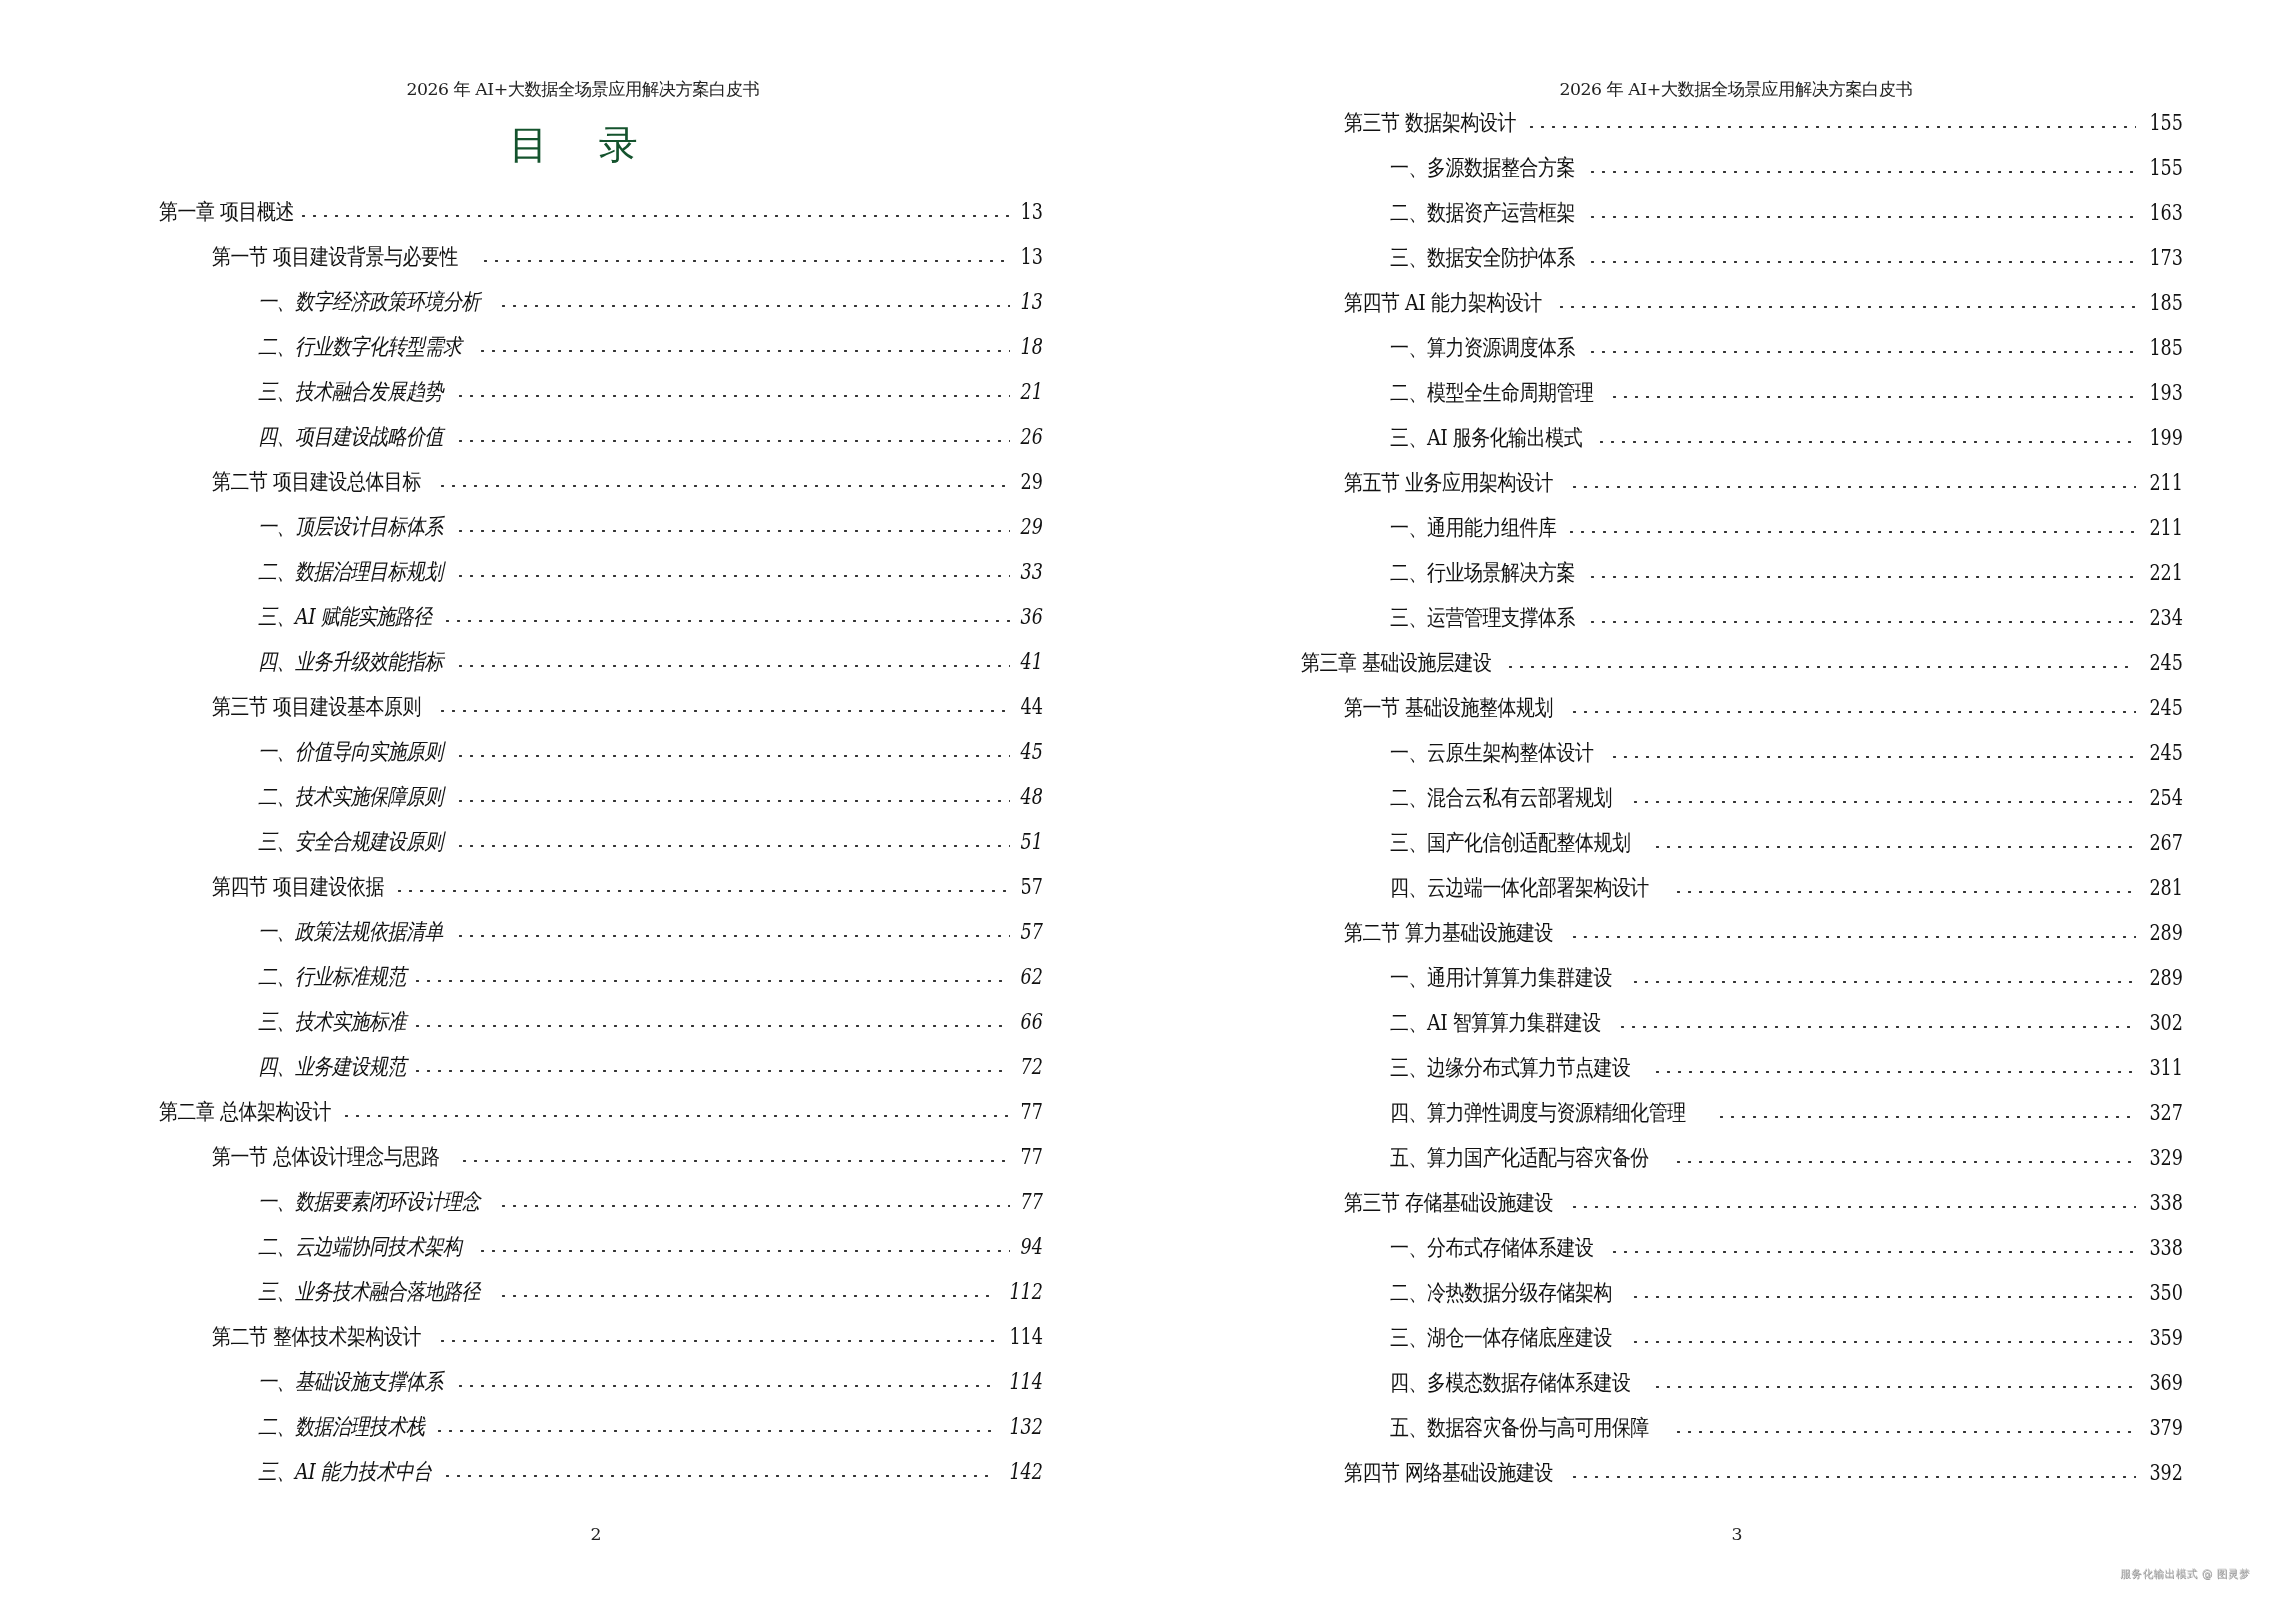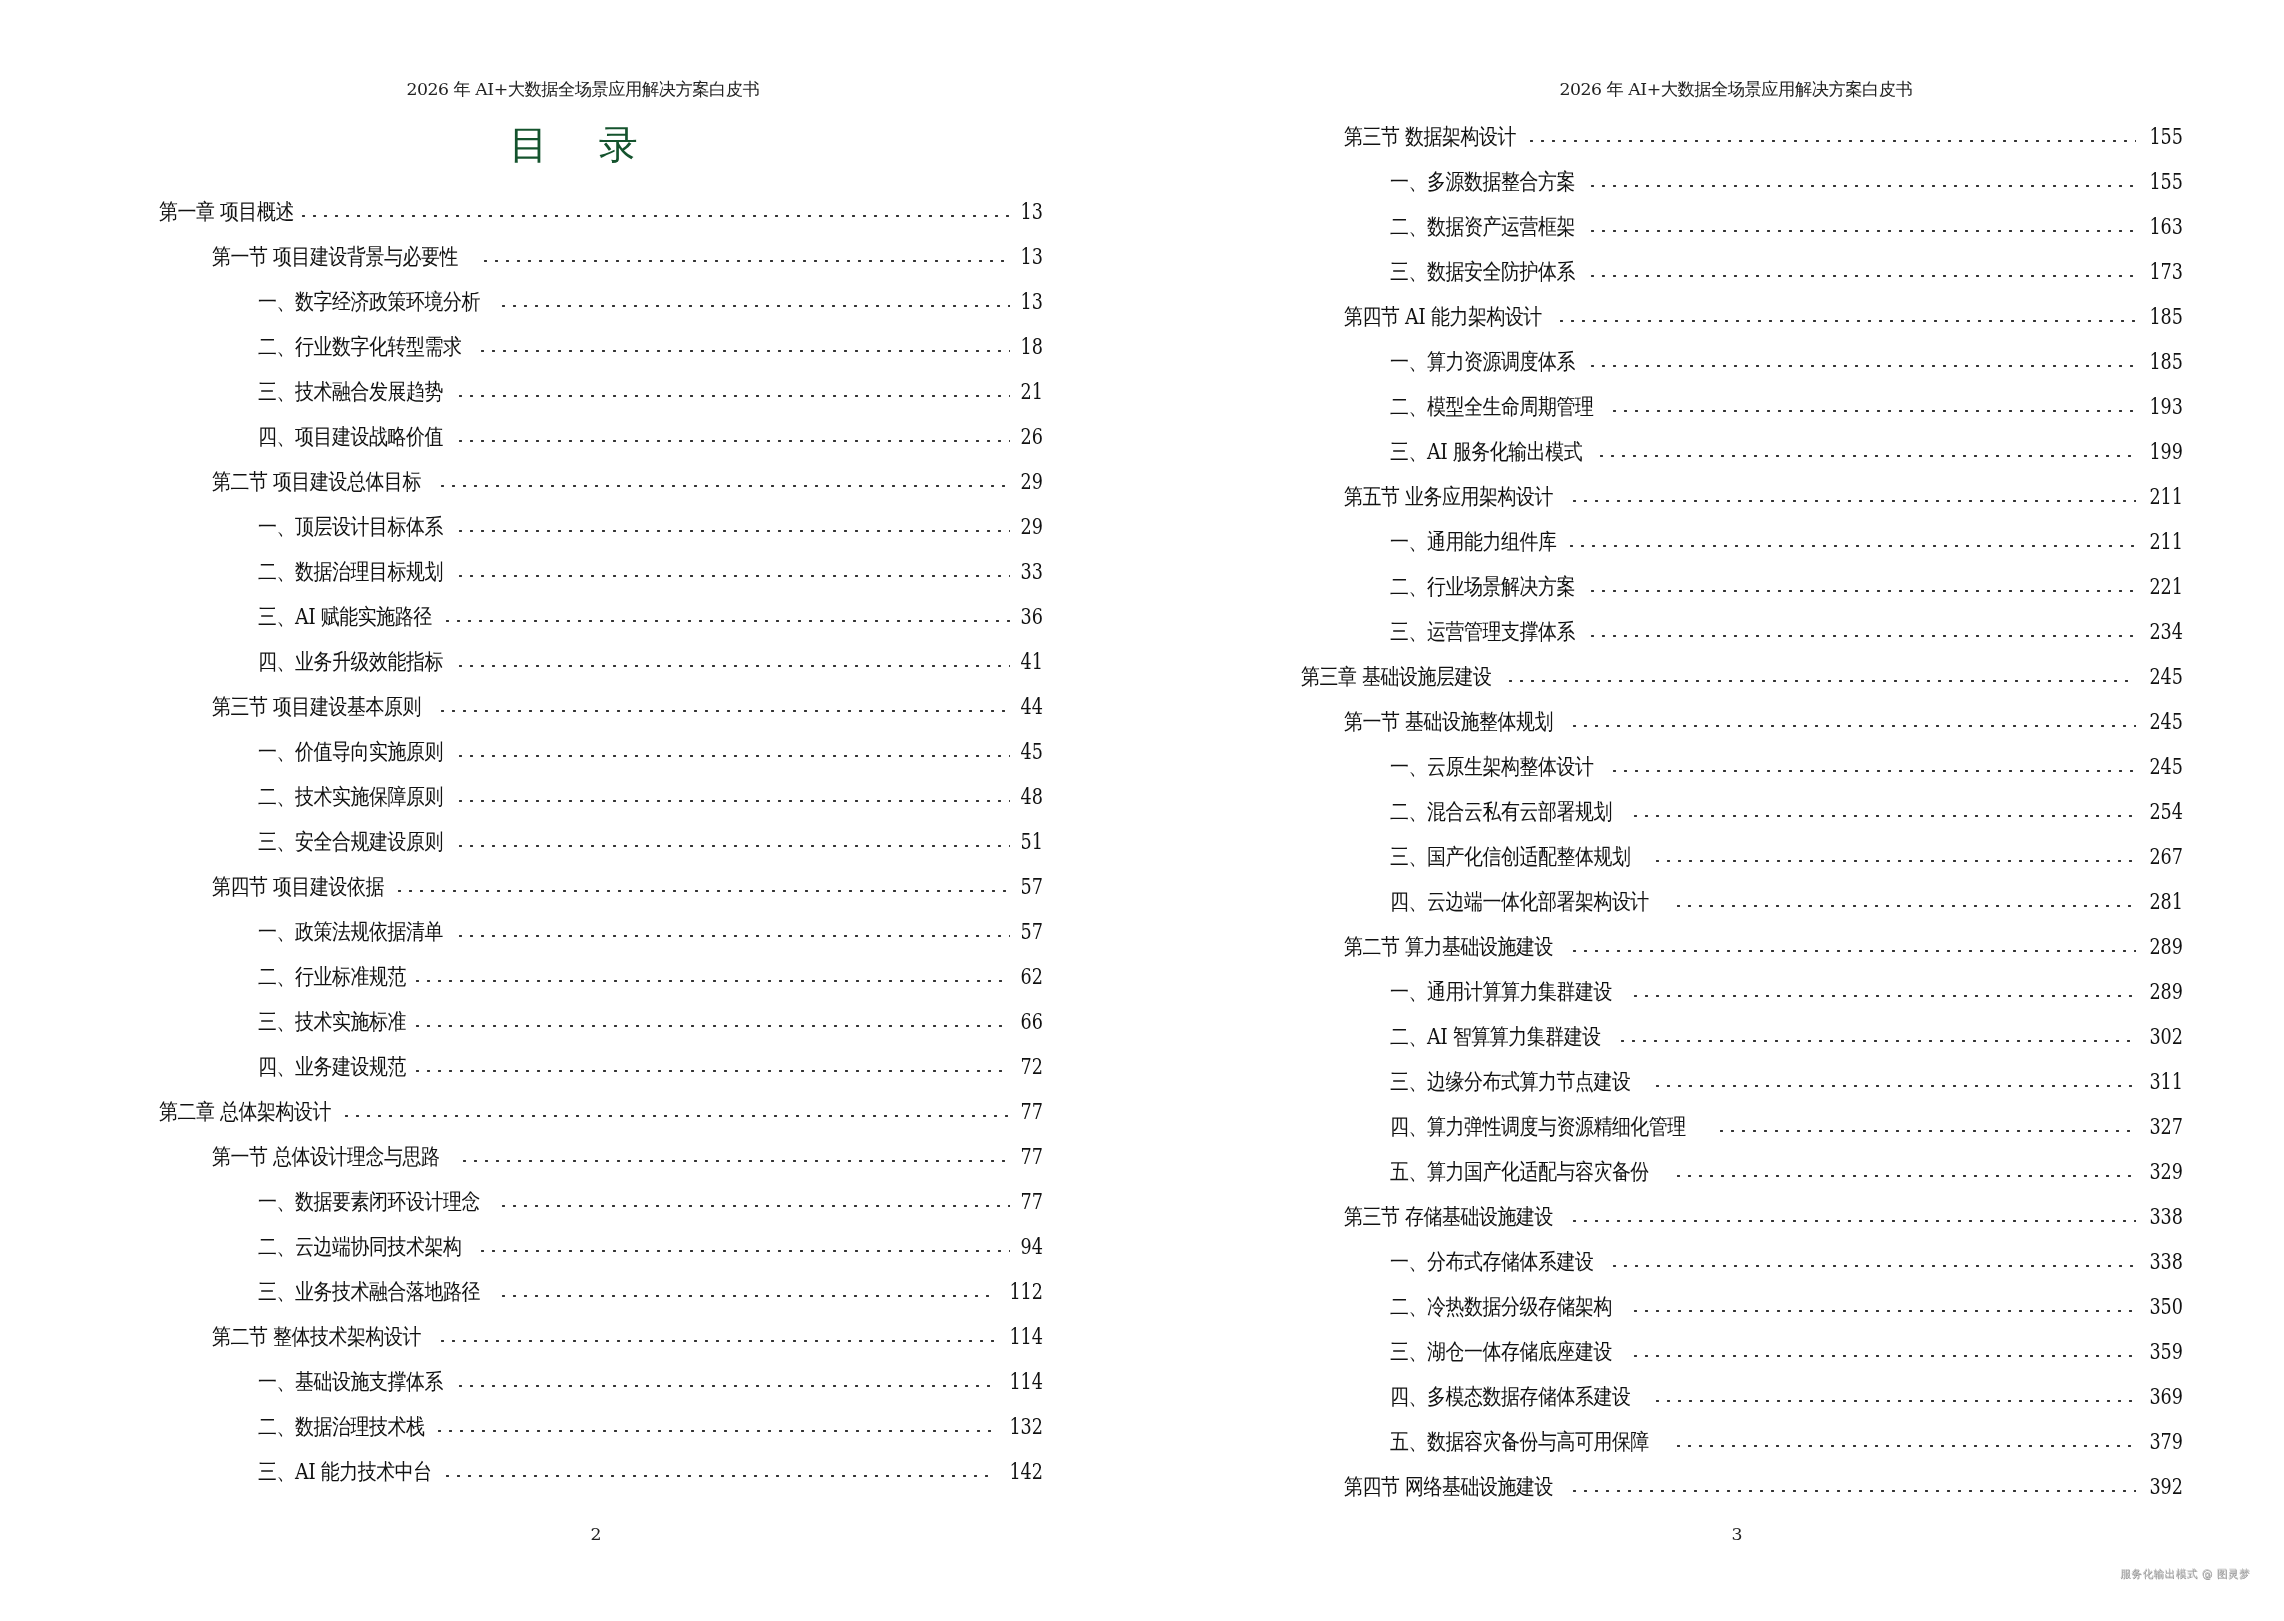--- a/index.html
+++ b/index.html
@@ -48,37 +48,37 @@
     color: #14532d;
   }
 
   .toc-list {
     position: absolute;
     margin: 0;
     padding: 0;
     list-style: none;
   }
   .page-left .toc-list { top: 189px; left: 0; width: 1142px; }
-  .page-right .toc-list { top: 114px; left: 0; width: 1142px; }
+  .page-right .toc-list { top: 100px; left: 0; width: 1142px; }
 
   .toc-row {
     position: relative;
     height: 45px;
     display: flex;
     align-items: center;
     font-size: 22px;
     line-height: 29px;
     white-space: nowrap;
   }
   .page-left .toc-row { padding-right: 99px; }
   .page-right .toc-row { padding-right: 101px; }
 
   .page-left .lvl-chapter { padding-left: 159px; }
   .page-left .lvl-section { padding-left: 212px; }
-  .page-left .lvl-item { padding-left: 258px; }
+  .page-left .lvl-item { padding-left: 258px; font-style: italic; }
   .page-right .lvl-chapter { padding-left: 159px; }
   .page-right .lvl-section { padding-left: 202px; }
   .page-right .lvl-item { padding-left: 248px; }
 
   .toc-label {
     flex: 0 0 auto;
     letter-spacing: -0.5px;
     transform: scaleX(0.86);
     transform-origin: left center;
     margin-right: -1.2em;

